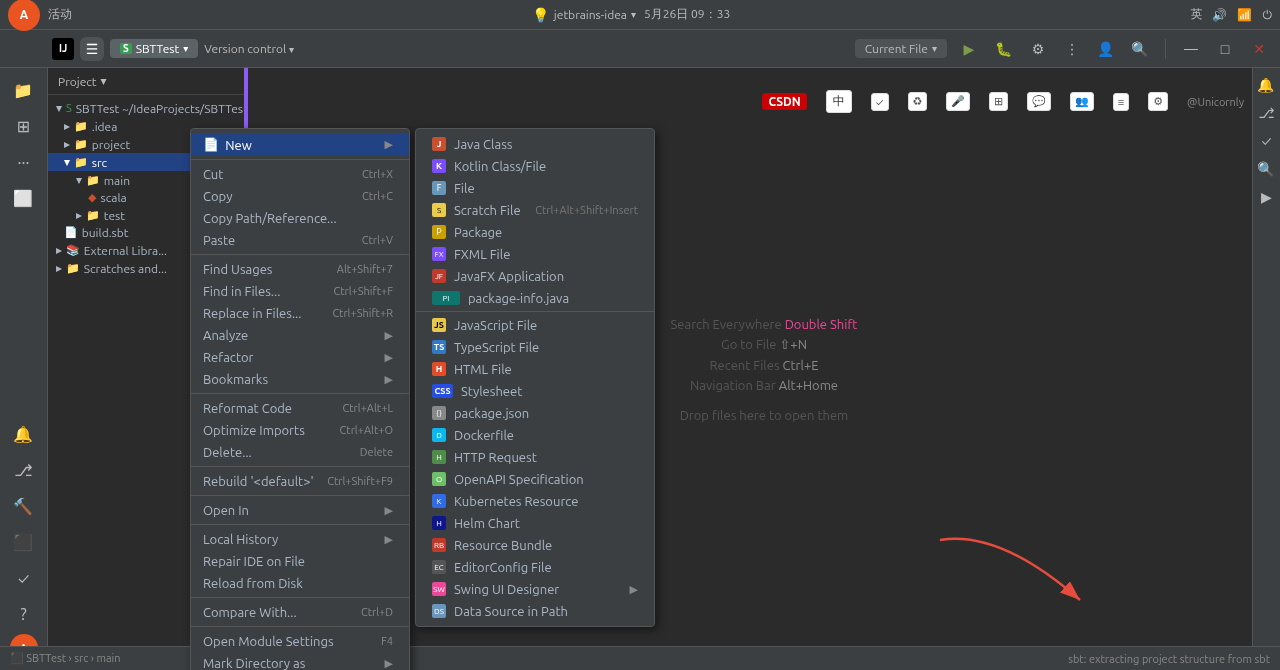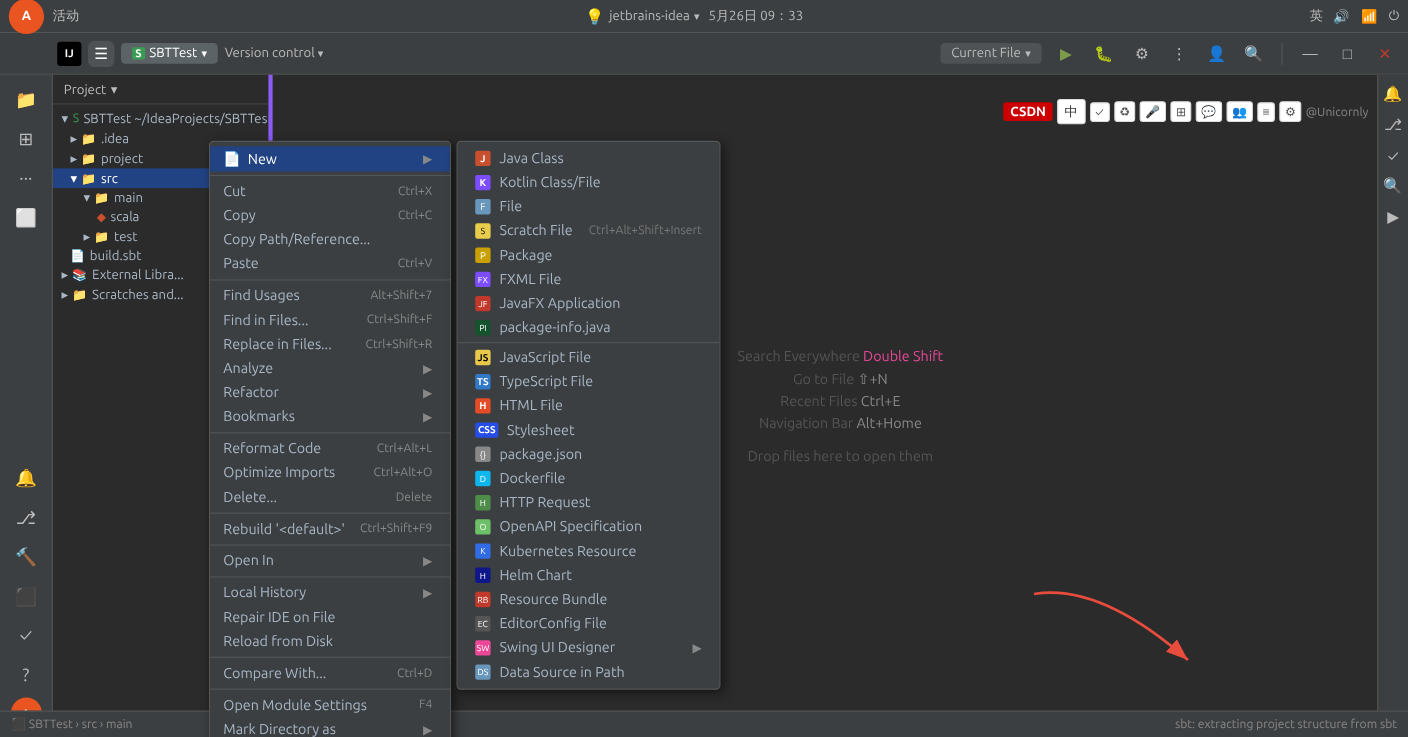--- a/index.html
+++ b/index.html
@@ -181,21 +181,21 @@
     .icon-openapi { background: #6dc067; color:#fff; font-size:8px; display:flex; align-items:center; justify-content:center; border-radius:2px; width:14px; height:14px; }
     .icon-k8s { background: #326ce5; color:#fff; font-size:8px; display:flex; align-items:center; justify-content:center; border-radius:2px; width:14px; height:14px; }
     .icon-helm { background: #0f1689; color:#fff; font-size:8px; display:flex; align-items:center; justify-content:center; border-radius:2px; width:14px; height:14px; }
     .icon-rb { background: #c0392b; color:#fff; font-size:8px; display:flex; align-items:center; justify-content:center; border-radius:2px; width:14px; height:14px; }
     .icon-ec { background: #555; color:#fff; font-size:8px; display:flex; align-items:center; justify-content:center; border-radius:2px; width:14px; height:14px; }
     .icon-swing { background: #ec4899; color:#fff; font-size:8px; display:flex; align-items:center; justify-content:center; border-radius:2px; width:14px; height:14px; }
     .icon-ds { background: #6897bb; color:#fff; font-size:8px; display:flex; align-items:center; justify-content:center; border-radius:2px; width:14px; height:14px; }
     .icon-scratch { background: #e8cc4a; color:#000; font-size:8px; display:flex; align-items:center; justify-content:center; border-radius:2px; width:14px; height:14px; }
     .icon-fxml { background: #7c4dff; color:#fff; font-size:8px; display:flex; align-items:center; justify-content:center; border-radius:2px; width:14px; height:14px; }
     .icon-javafx { background: #c0392b; color:#fff; font-size:8px; display:flex; align-items:center; justify-content:center; border-radius:2px; width:14px; height:14px; }
-    .icon-pkginfo { background: #14532d; color:#fff; font-size:8px; display:flex; align-items:center; justify-content:center; border-radius:2px; width:14px; height:14px; }
+    .icon-pkginfo { background: #0f766e; color:#fff; font-size:8px; display:flex; align-items:center; justify-content:center; border-radius:2px; width:28px; height:14px; }
 
     
     .editor-area {
       flex: 1;
       background: #2b2b2b;
       display: flex;
       flex-direction: column;
       align-items: center;
       justify-content: center;
       color: #666;
@@ -705,21 +705,21 @@
   <div class="btn-icon-sm">🔍</div>
   <div class="btn-icon-sm">▶</div>
 </div>
 
 <div class="status-bar">
   <span style="color:#888;">⬛ SBTTest › src › main</span>
   <span style="flex:1;"></span>
   <span>sbt: extracting project structure from sbt</span>
 </div>
 
-<div style="position:absolute;top:90px;right:36px;display:flex;align-items:center;gap:4px;z-index:600;">
+<div style="position:absolute;top:90px;right:36px;display:flex;align-items:center;gap:19px;z-index:600;">
   <div style="background:#cc0000;color:#fff;padding:2px 6px;border-radius:3px;font-size:12px;font-weight:bold;cursor:pointer;">CSDN</div>
   <div style="background:#fff;border:1px solid #ddd;border-radius:3px;padding:2px 6px;font-size:12px;color:#333;cursor:pointer;">中</div>
   <div style="background:#fff;border:1px solid #ddd;border-radius:3px;padding:2px 4px;font-size:11px;color:#555;cursor:pointer;">✓</div>
   <div style="background:#fff;border:1px solid #ddd;border-radius:3px;padding:2px 4px;font-size:11px;color:#555;cursor:pointer;">♻</div>
   <div style="background:#fff;border:1px solid #ddd;border-radius:3px;padding:2px 4px;font-size:11px;color:#555;cursor:pointer;">🎤</div>
   <div style="background:#fff;border:1px solid #ddd;border-radius:3px;padding:2px 4px;font-size:11px;color:#555;cursor:pointer;">⊞</div>
   <div style="background:#fff;border:1px solid #ddd;border-radius:3px;padding:2px 4px;font-size:11px;color:#555;cursor:pointer;">💬</div>
   <div style="background:#fff;border:1px solid #ddd;border-radius:3px;padding:2px 4px;font-size:11px;color:#555;cursor:pointer;">👥</div>
   <div style="background:#fff;border:1px solid #ddd;border-radius:3px;padding:2px 4px;font-size:11px;color:#555;cursor:pointer;">≡</div>
   <div style="background:#fff;border:1px solid #ddd;border-radius:3px;padding:2px 4px;font-size:11px;color:#555;cursor:pointer;">⚙</div>

